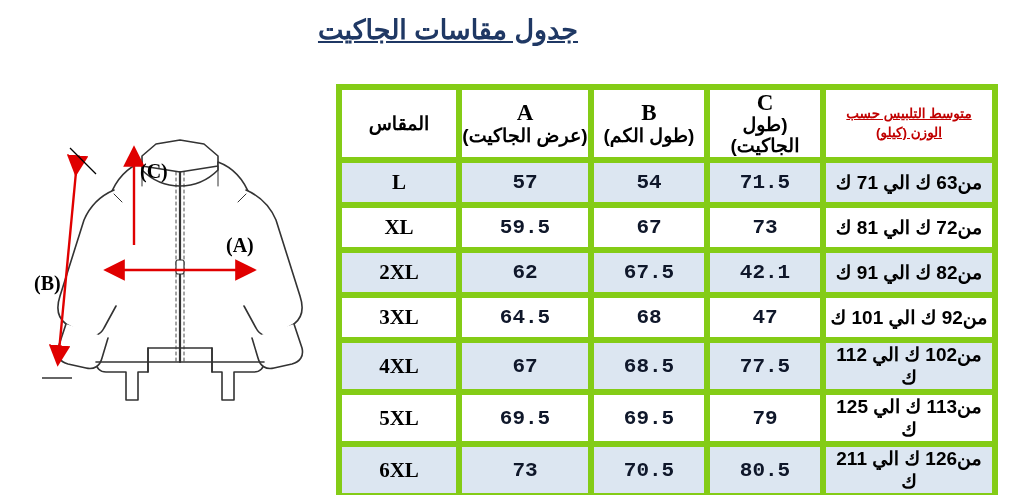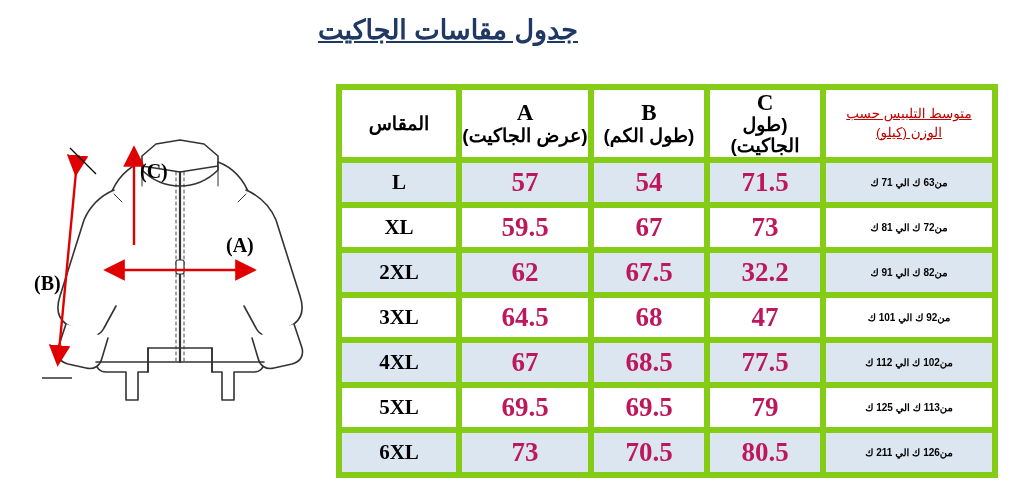--- a/index.html
+++ b/index.html
@@ -52,21 +52,21 @@
     vertical-align: middle;
     padding: 0;
   }
   table.size-table thead th {
     height: 54px;
     background: #ffffff;
   }
   .th-weight {
     font-family: "Liberation Sans", sans-serif;
     font-size: 13.5px;
-    font-weight: normal;
+    font-weight: bold;
     color: #c00000;
     text-decoration: underline;
     line-height: 1.35;
     padding: 2px 4px;
     direction: rtl;
   }
   .th-letter {
     font-family: "Liberation Serif", serif;
     font-weight: bold;
     color: #000000;
@@ -93,31 +93,31 @@
     height: 45px;
   }
   table.size-table tbody tr.band-odd td {
     background: #dce6f1;
   }
   table.size-table tbody tr.band-even td {
     background: #ffffff;
   }
   td.cell-weight {
     font-family: "Liberation Sans", sans-serif;
-    font-size: 10px;
+    font-size: 19px;
     font-weight: bold;
     color: #000000;
     direction: rtl;
     padding: 0 6px;
   }
   td.cell-num {
-    font-family: Liberation Serif, serif;
-    font-size: 27px;
-    font-weight: bold;
-    color: #be185d;
+    font-family: Liberation Mono, monospace;
+    font-size: 21px;
+    font-weight: bold;
+    color: #0f172a;
   }
   td.cell-size {
     font-family: "Liberation Serif", serif;
     font-size: 21px;
     font-weight: bold;
     color: #000000;
   }
   .col-weight { width: 172px; }
   .col-c { width: 116px; }
   .col-b { width: 116px; }
@@ -238,21 +238,21 @@
       </tr>
       <tr class="band-even">
         <td class="cell-weight">من72 ك الي 81 ك</td>
         <td class="cell-num">73</td>
         <td class="cell-num">67</td>
         <td class="cell-num">59.5</td>
         <td class="cell-size">XL</td>
       </tr>
       <tr class="band-odd">
         <td class="cell-weight">من82 ك الي 91 ك</td>
-        <td class="cell-num">32.2</td>
+        <td class="cell-num">42.1</td>
         <td class="cell-num">67.5</td>
         <td class="cell-num">62</td>
         <td class="cell-size">2XL</td>
       </tr>
       <tr class="band-even">
         <td class="cell-weight">من92 ك الي 101 ك</td>
         <td class="cell-num">47</td>
         <td class="cell-num">68</td>
         <td class="cell-num">64.5</td>
         <td class="cell-size">3XL</td>

